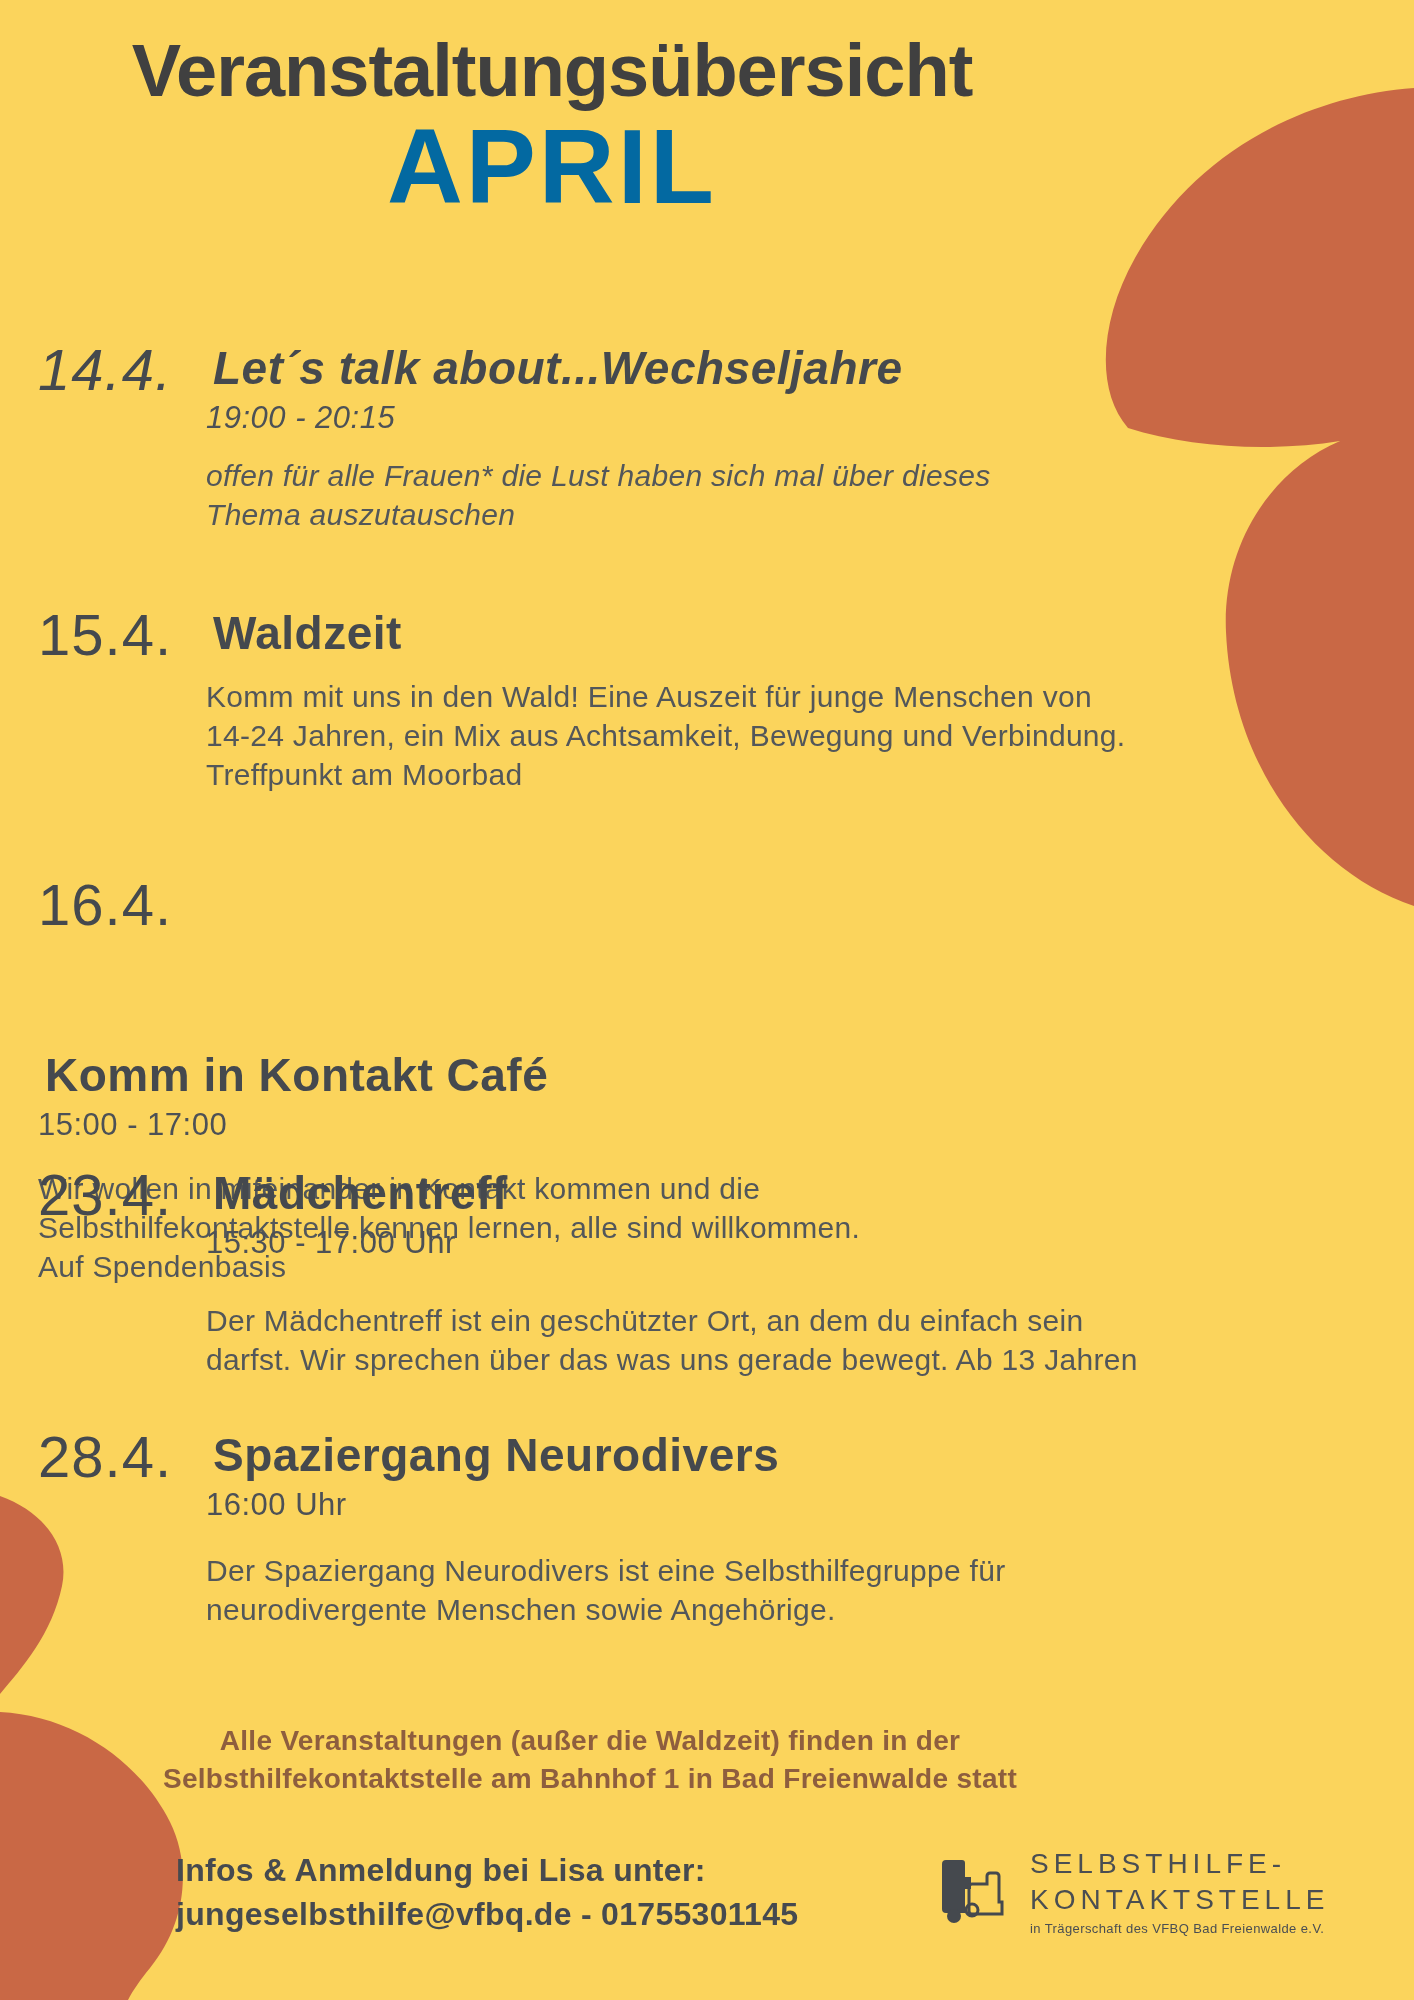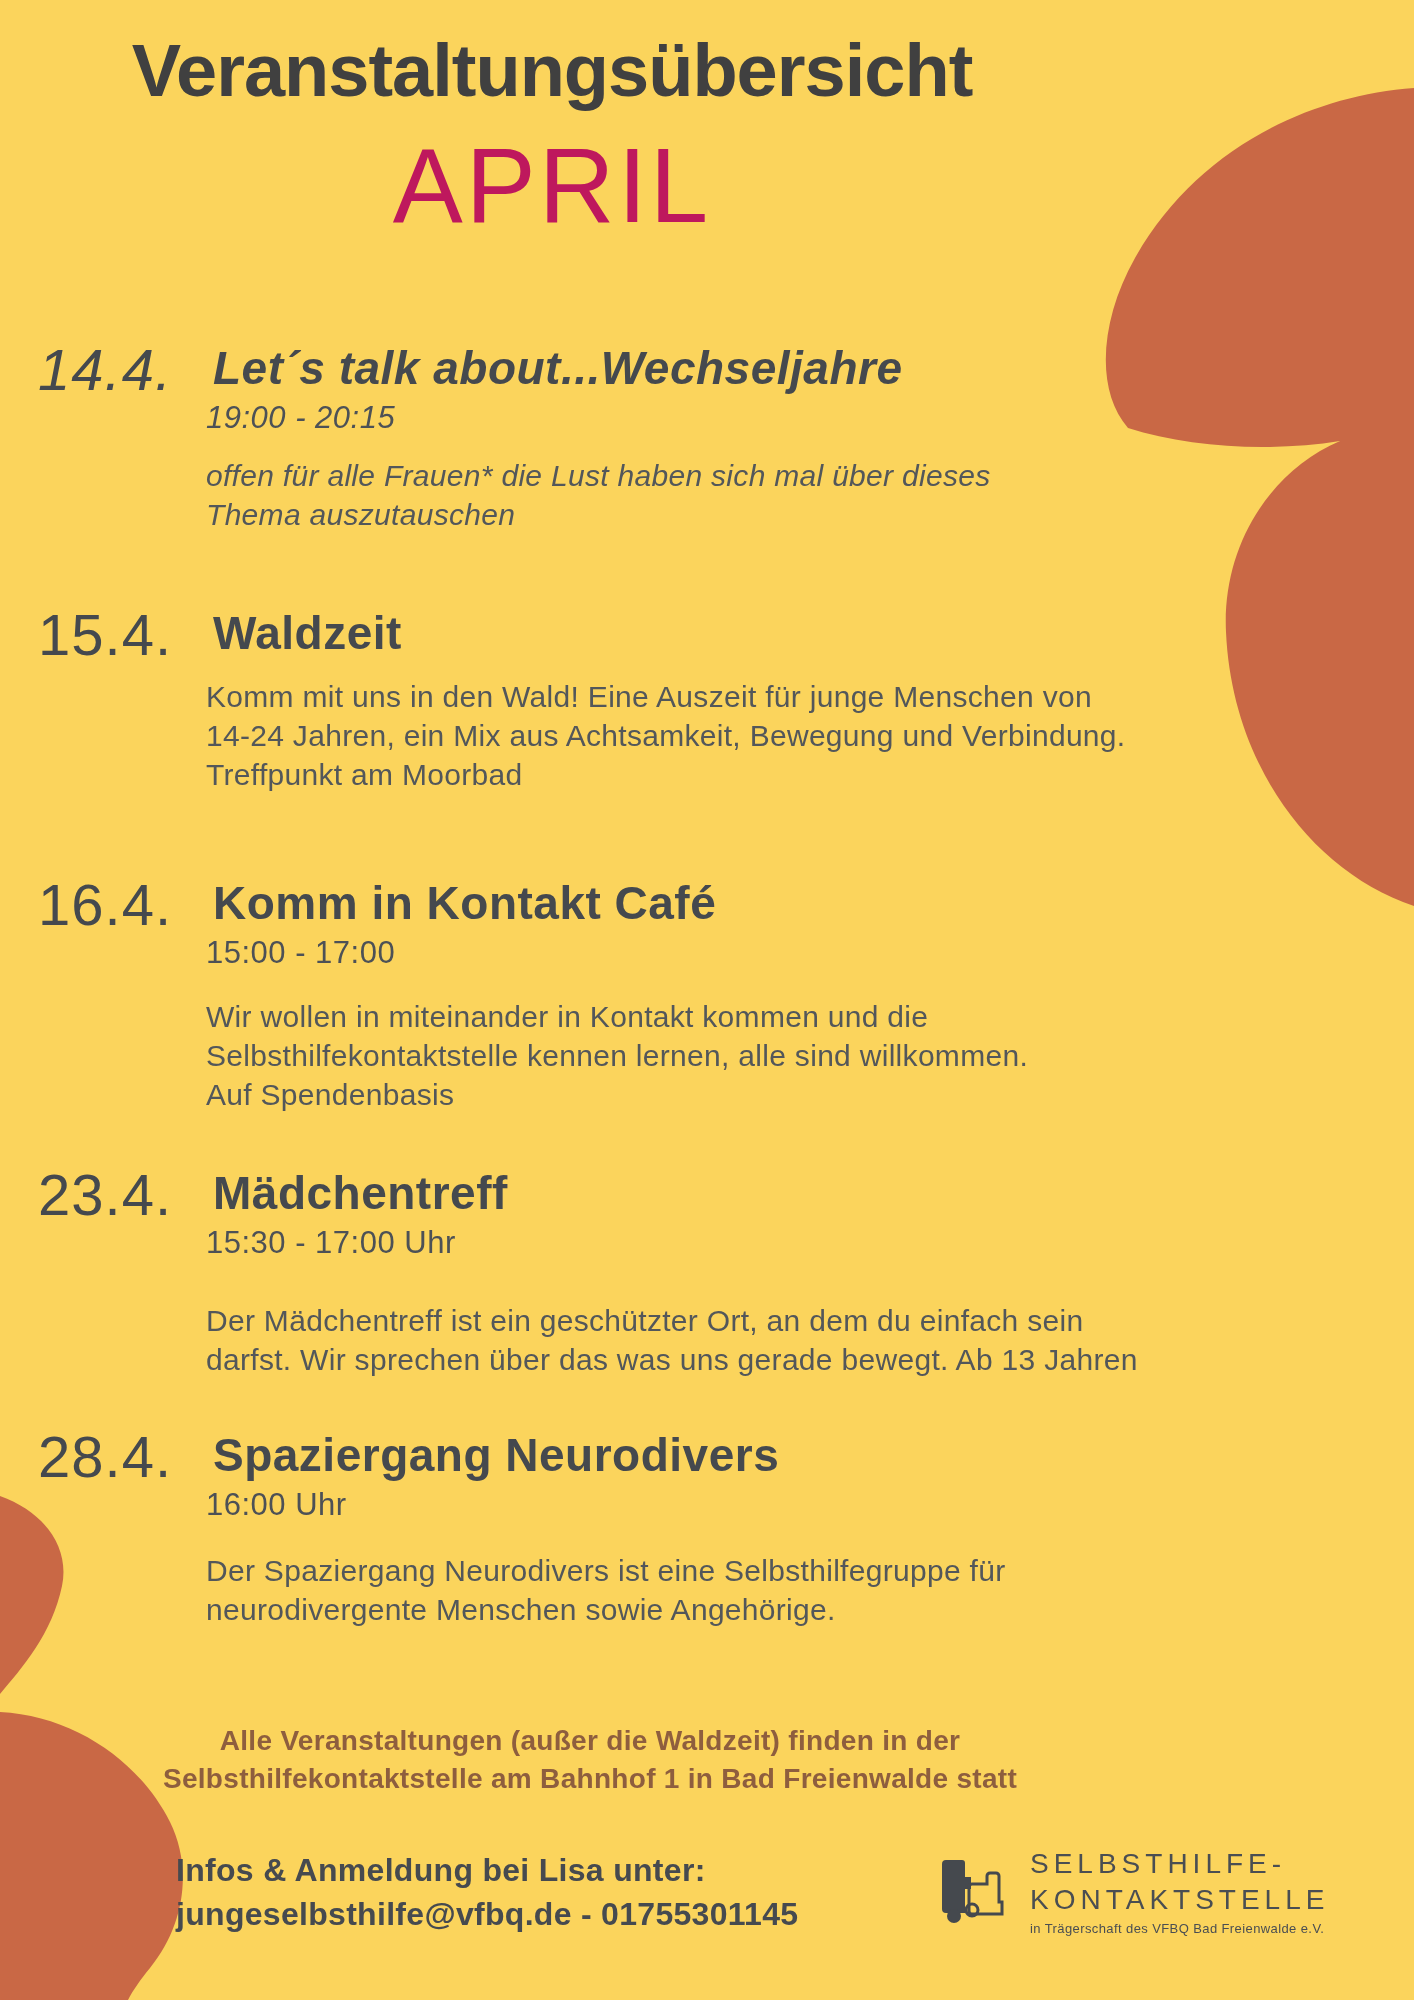--- a/index.html
+++ b/index.html
@@ -9,22 +9,22 @@
     background:#fbd45c;overflow:hidden;
   }
   .blobs{position:absolute;inset:0;width:1414px;height:2000px;display:block;pointer-events:none;}
   
   .header{position:absolute;top:28px;left:0;width:1104px;text-align:center;}
   .title{
     margin:0;font-size:74px;font-weight:700;letter-spacing:-1px;
     color:#404040;line-height:1.15;
   }
   .month{
-    font-size:105px;font-weight:400;letter-spacing:3px;
-    color:#be185d;line-height:1.0;margin-top:20px;
+    font-size:105px;font-weight:700;letter-spacing:3px;
+    color:#0369a1;line-height:1.0;margin-top:1px;
   }
   
   .event{position:absolute;left:38px;display:flex;align-items:flex-start;}
   .event .date{
     width:168px;flex:0 0 168px;font-size:58px;font-weight:300;
     color:#45494e;letter-spacing:1px;line-height:1;padding-top:4px;
   }
   .event .info{flex:1;}
   .event .etitle{
     margin:7px;font-size:46px;font-weight:700;color:#45494e;
@@ -32,21 +32,21 @@
   }
   .event .etime{
     font-size:31px;font-weight:400;color:#4d5156;margin-top:8px;letter-spacing:0.5px;
   }
   .event .edesc{
     margin:20px 0 0 0;font-size:30px;font-weight:400;color:#53575a;
     line-height:39px;white-space:pre-line;letter-spacing:0.3px;
   }
   .event-1{top:337px;font-style:italic;}
   .event-2{top:602px;}
-  .event-3{top:872px;}
+  .event-3{top:872px;flex-direction:column;}
   .event-4{top:1162px;}
   .event-5{top:1424px;}
   .event-3 .edesc{margin-top:26px;}
   .event-4 .edesc{margin-top:40px;}
   .event-5 .edesc{margin-top:28px;}
   
   .notice{
     position:absolute;top:1722px;left:0;width:1180px;text-align:center;
     font-size:28px;font-weight:700;color:#8e5e3e;line-height:38px;
     white-space:pre-line;letter-spacing:0.3px;

